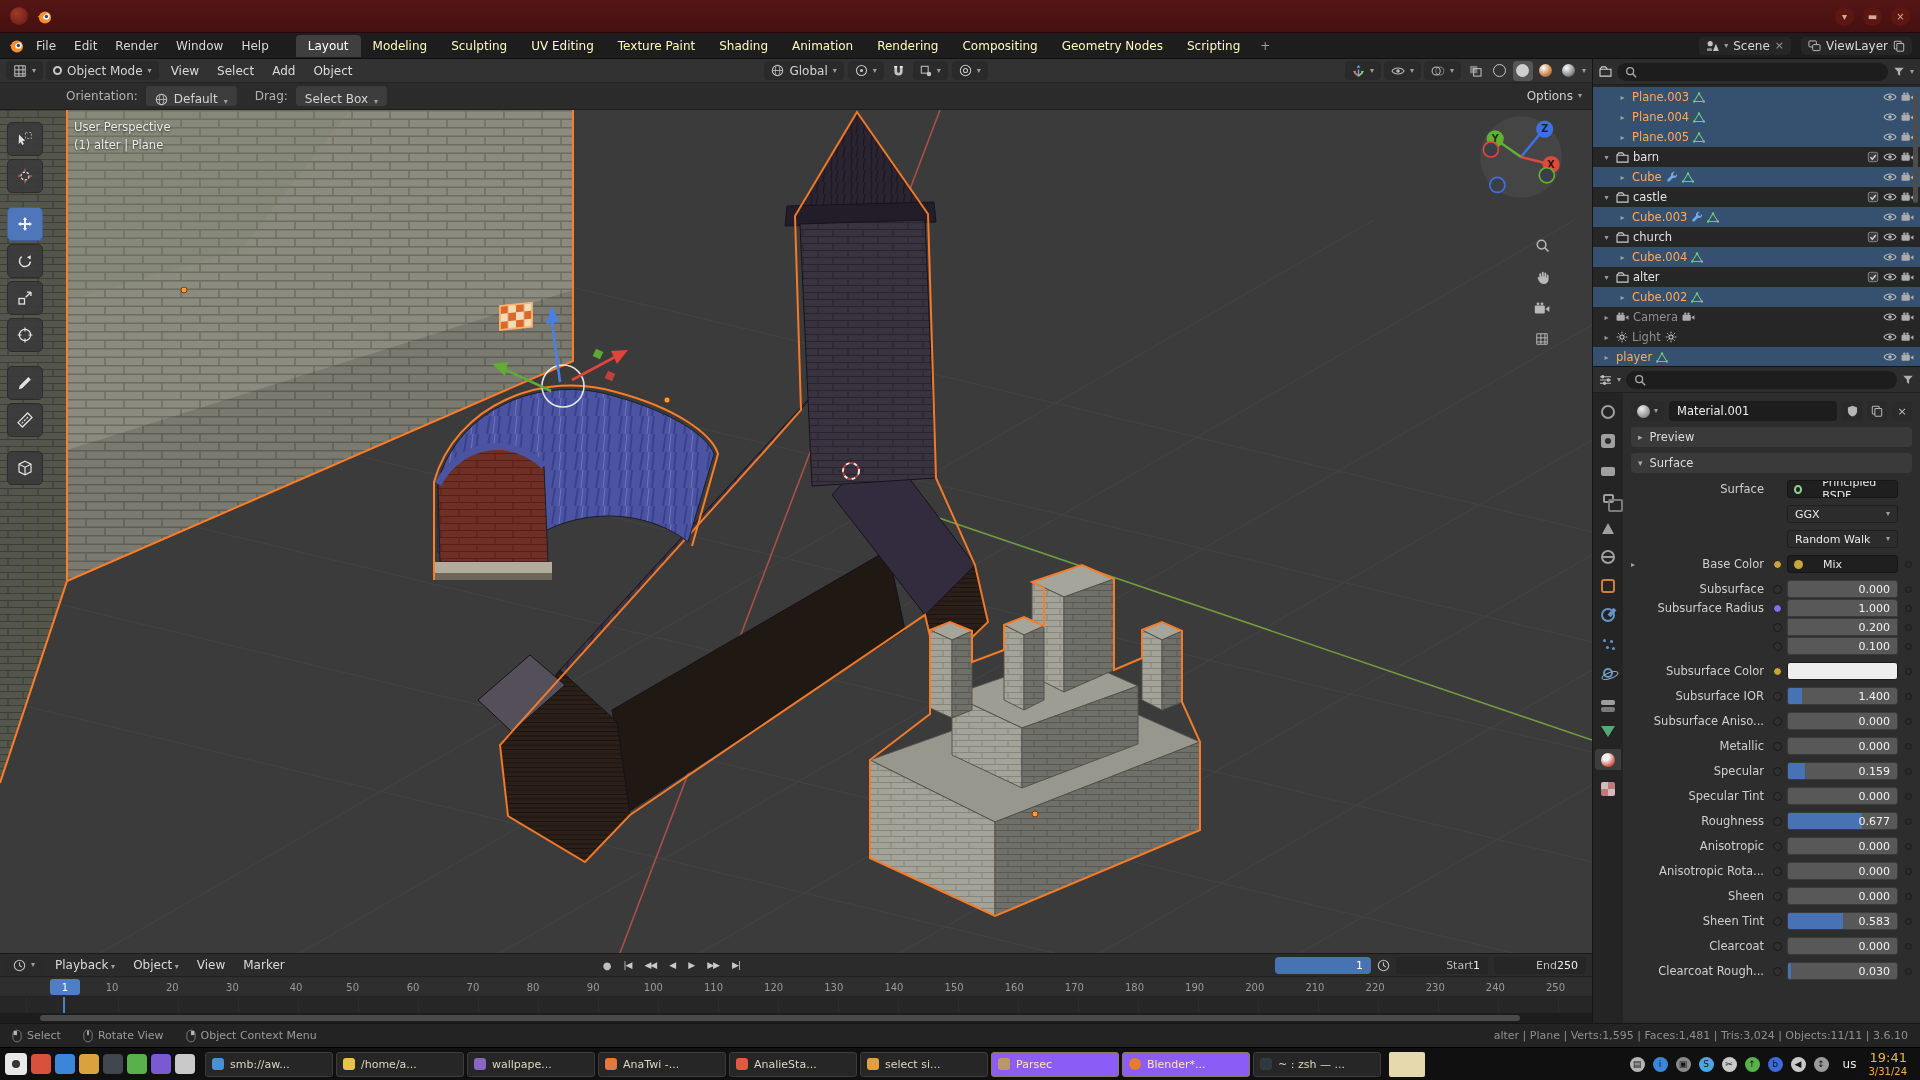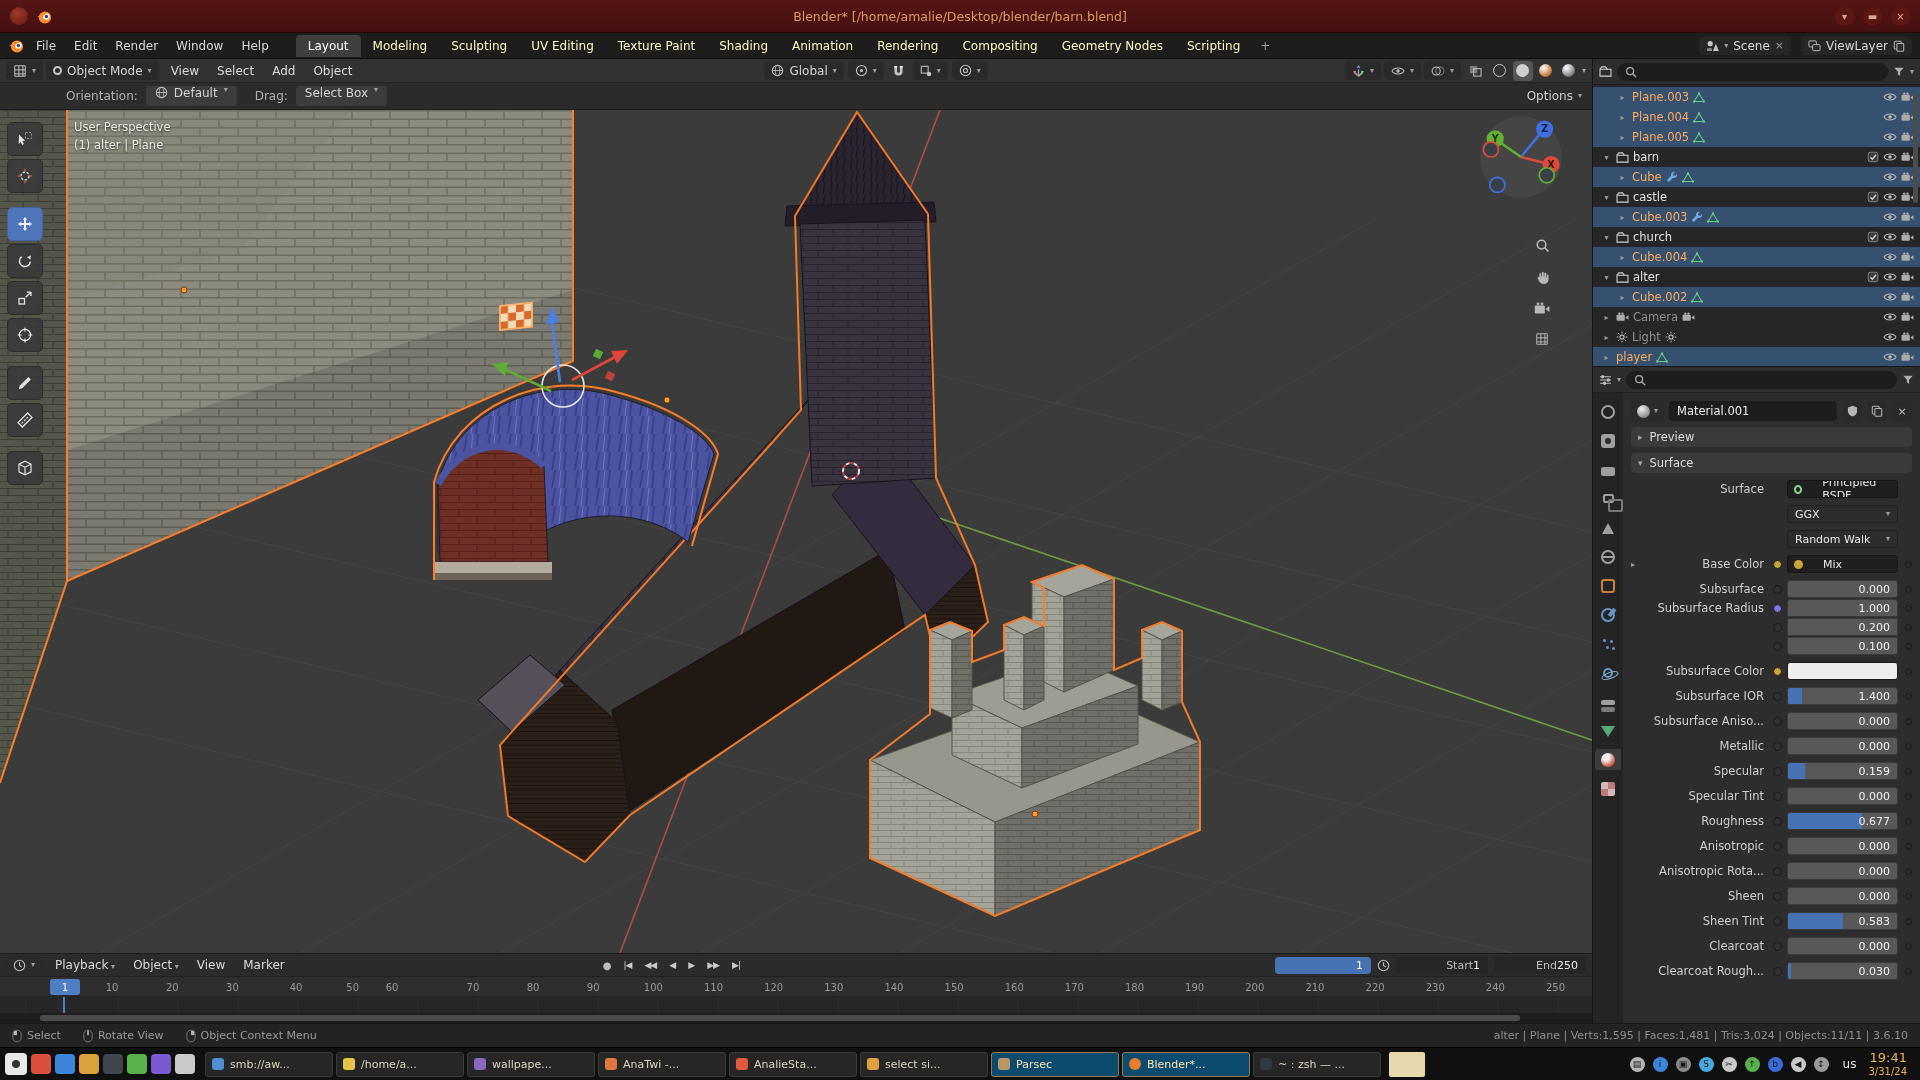--- a/index.html
+++ b/index.html
@@ -39,21 +39,21 @@
   .sphwrap{display:flex;align-items:center;justify-content:center;width:20px;height:20px;border-radius:4px}
   .sphwrap.active{background:#565656}
   .sph{width:13px;height:13px;border-radius:50%}
   .sph.wire{border:1.5px solid #c5c5c5}
   .sph.solid{background:#cfcfcf}
   .sph.mat{background:radial-gradient(circle at 35% 30%,#fff,#c77c3e 65%,#7a4a20)}
   .sph.rend{background:radial-gradient(circle at 35% 30%,#fff,#999 55%,#333)}
 
   #vp-tools{position:absolute;left:0;top:83px;width:1592px;height:27px;background:#2b2b2b;border-bottom:1px solid #1e1e1e;display:flex;align-items:center;padding:0 10px 0 66px;gap:8px}
   .tl-label{color:#b2b2b2}
-  .pill{display:inline-flex;align-items:flex-start;gap:6px;height:20px;padding:0 9px;background:#3c3c3c;border-radius:4px;white-space:nowrap}
+  .pill{display:inline-flex;align-items:flex-end;gap:6px;height:20px;padding:0 9px;background:#3c3c3c;border-radius:4px;white-space:nowrap}
   .opt-right{margin-left:auto;display:flex;align-items:center;gap:5px;color:#d0d0d0}
 
   
   #viewport{position:absolute;left:0;top:110px;width:1592px;height:843px;background:#3b3b3b;overflow:hidden}
   #scene{position:absolute;left:0;top:0;width:100%;height:100%}
   .overlay-text{position:absolute;left:74px;top:8px;color:#ececec;font-size:11.5px;line-height:18px;text-shadow:0 1px 2px rgba(0,0,0,.6)}
   #left-toolbar{position:absolute;left:7px;top:12px;display:flex;flex-direction:column;gap:3px}
   .tool{width:36px;height:34px;background:rgba(58,58,58,.92);border:1px solid #2c2c2c;border-radius:5px;display:flex;align-items:center;justify-content:center}
   .tool.active{background:#4f76b8;border-color:#41619a}
   .tool.gap{margin-top:11px}
@@ -152,21 +152,21 @@
   .hint{display:flex;align-items:center;gap:5px}
   .sb-info{margin-left:auto;color:#8f8f8f;white-space:nowrap}
 
   
   #taskbar{position:absolute;left:0;top:1047px;width:1920px;height:33px;background:#101010;display:flex;align-items:center;padding:0 5px;gap:4px;border-top:1px solid #000}
   .task-launcher{width:22px;height:22px;border-radius:4px;background:#e8e8e8;position:relative}
   .task-launcher::after{content:"";position:absolute;left:7px;top:7px;width:8px;height:8px;border-radius:50%;background:#333}
   .task-app{width:20px;height:20px;border-radius:4px}
   #tb-wins{gap:3px;margin-left:6px}
   .twin{width:128px;height:25px;background:#262626;border:1px solid #3c3c3c;border-radius:3px;display:flex;align-items:center;gap:6px;padding:0 6px;color:#ded6c2;font-size:11px;overflow:hidden;white-space:nowrap}
-  .twin.active{background:#0c4a6e;border-color:#8d7c52;color:#ffe6b0}
+  .twin.active{background:#8b5cf6;border-color:#8d7c52;color:#ffe6b0}
   .wicon{flex:0 0 12px;width:12px;height:12px;border-radius:3px}
   .wlabel{overflow:hidden;text-overflow:ellipsis}
   .twin-blank{width:36px;height:25px;background:#e7d9ae;border-radius:2px;margin-left:4px}
   #tb-tray{margin-left:auto;gap:8px;padding-right:6px}
   .tray{width:15px;height:15px;border-radius:50%;display:flex;align-items:center;justify-content:center;font-size:9px;color:#fff}
   .kb{color:#e8e8e8;font-size:12px;margin:0 4px}
   .clockblk{text-align:right;color:#edb44e;line-height:1.15;margin:0 8px 0 4px}
   .clockblk .time{font-size:13px}
   .clockblk .date{font-size:10px}
 </style>
@@ -178,21 +178,20 @@
     <span class="tb-appicon"></span>
     <span class="ic">
         <svg width="17" height="17" viewBox="0 0 18 18">
           <circle cx="9.5" cy="10" r="6.4" fill="#ff8d2c"></circle>
           <circle cx="11" cy="9" r="3.4" fill="#fff"></circle>
           <circle cx="11" cy="9" r="1.8" fill="#2a4a70"></circle>
           <path d="M1.5 9.5L8.5 4l3.2 1.6-6.2 4.2z" fill="#ff8d2c"></path>
         </svg>
       </span>
   </div>
-  <div class="tb-title">Blender* [/home/amalie/Desktop/blender/barn.blend]</div>
   <div class="tb-right">
     <span class="wc">▾</span>
     <span class="wc">▬</span>
     <span class="wc">×</span>
   </div>
 </div>
 
 <div id="menubar">
   <span class="ic">
       <svg width="17" height="17" viewBox="0 0 18 18">
@@ -697,21 +696,21 @@
         </span>
     </div>
   </div>
   <div class="tl-ruler" id="tl-ruler">
     <div class="playhead-chip">1</div>
   <span class="tick" style="left: 112.126px;">10</span>
       <span class="tick" style="left: 172.266px;">20</span>
       <span class="tick" style="left: 232.406px;">30</span>
       <span class="tick" style="left: 296px;">40</span>
       <span class="tick" style="left: 352.686px;">50</span>
-      <span class="tick" style="left: 392px; margin-top: 44px;">60</span>
+      <span class="tick" style="left: 413px; margin-top: 44px;">60</span>
       <span class="tick" style="left: 472.966px;">70</span>
       <span class="tick" style="left: 533.106px;">80</span>
       <span class="tick" style="left: 593.246px;">90</span>
       <span class="tick" style="left: 653.386px;">100</span>
       <span class="tick" style="left: 713.526px;">110</span>
       <span class="tick" style="left: 773.666px;">120</span>
       <span class="tick" style="left: 833.806px;">130</span>
       <span class="tick" style="left: 893.946px;">140</span>
       <span class="tick" style="left: 954.086px;">150</span>
       <span class="tick" style="left: 1014.23px;">160</span>

